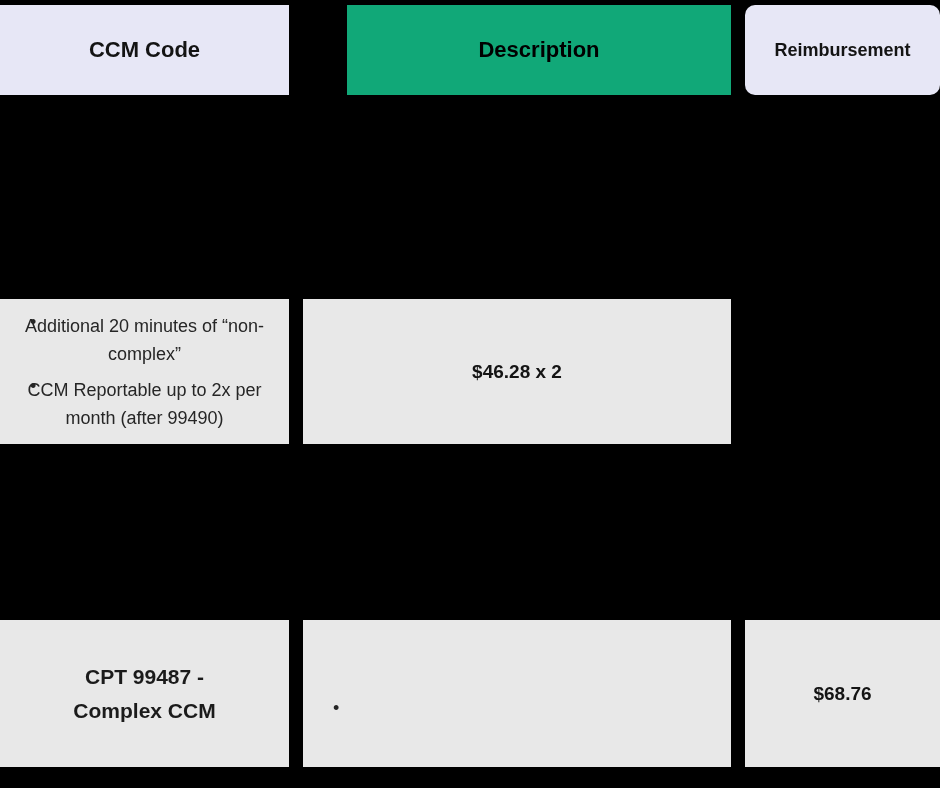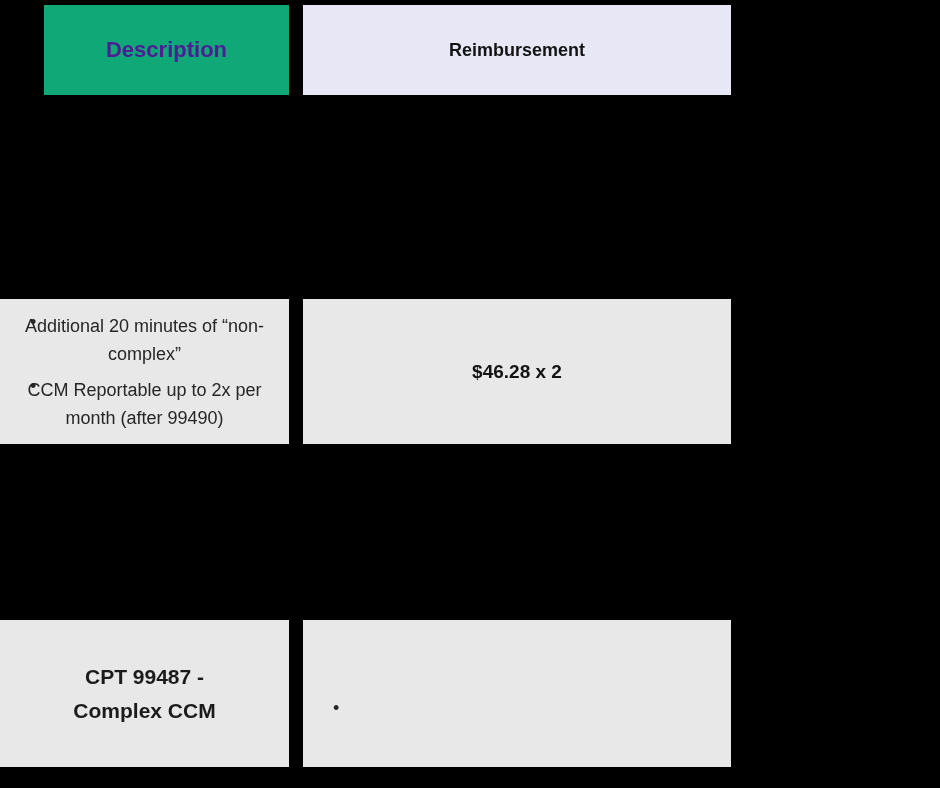--- a/index.html
+++ b/index.html
@@ -29,26 +29,26 @@
     align-items: center;
   }
   .head-light {
     background: #E7E7F6;
     color: #141414;
     font-weight: bold;
     font-size: 22px;
   }
   .head-green {
     background: #11A878;
-    color: #4c1d95;
+    color: #000000;
     font-weight: bold;
     font-size: 22px;
     margin-left: 44px;
   }
-  .head-small { font-size: 18px; }
+  .head-small { font-size: 18px; border-radius: 10px; }
   .redacted {
     width: 940px;
     background: #000000;
   }
   .body-cell { background: #E8E8E8; }
   .code-cell {
     font-weight: bold;
     font-size: 21px;
     color: #1B1B1B;
     line-height: 1.6;
@@ -84,20 +84,23 @@
   }
 </style>
 </head>
 <body>
 
 <div class="page">
 
   <div class="spacer-top"></div>
 
   <div class="grid-row header-row">
+    <div class="cell head-light">
+      <span>CCM Code</span>
+    </div>
     <div class="cell head-green">
       <span>Description</span>
     </div>
     <div class="cell head-light head-small">
       <span>Reimbursement</span>
     </div>
   </div>
 
   <div class="redacted" style="height:204px"></div>
 
@@ -122,15 +125,18 @@
   <div class="grid-row" style="height:147px">
     <div class="cell body-cell code-cell">
       <div>CPT 99487 -</div>
       <div>Complex CCM</div>
     </div>
     <div class="cell body-cell desc-cell">
       <div class="bullet-item">
         <span class="bullet-marker">•</span>
       </div>
     </div>
+    <div class="cell body-cell price-cell">
+      <span>$68.76</span>
+    </div>
   </div>
 
 </div>
 
 </body></html>

